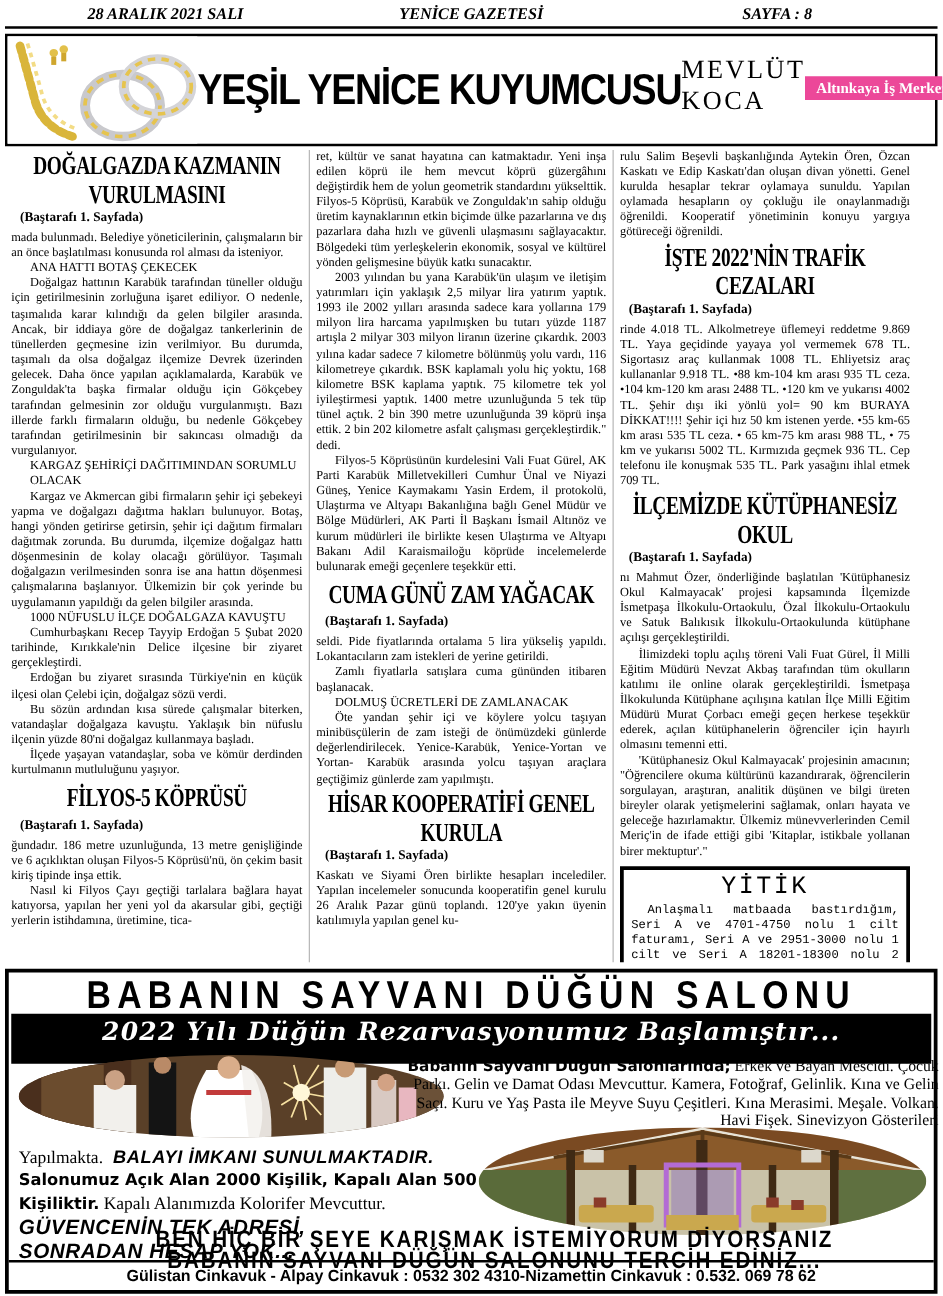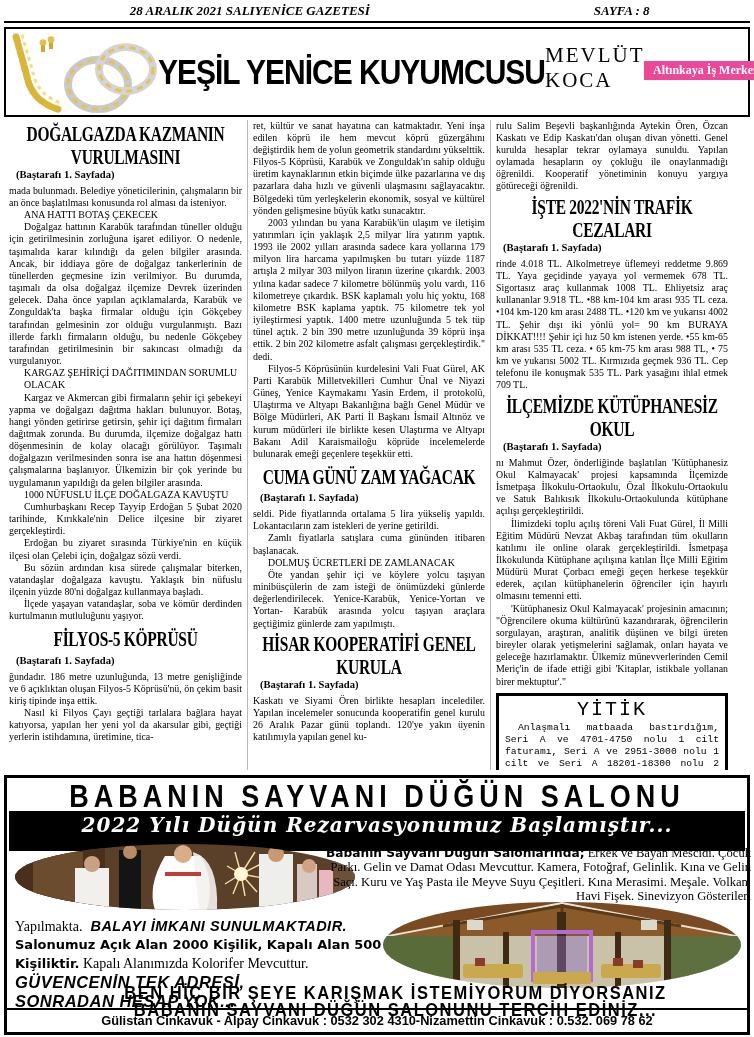--- a/index.html
+++ b/index.html
@@ -2,22 +2,22 @@
 <html><head>
 <meta charset="utf-8">
 <style>
   html,body{margin:0;padding:0;background:#fff;}
   .paper{position:relative;width:754px;height:1037px;background:#fff;color:#000;
          font-family:"Liberation Serif",serif;overflow:hidden;box-sizing:border-box;padding:0 4px;}
 
   
   .masthead{display:flex;align-items:baseline;border-bottom:2.5px solid #000;
             padding:3px 6px 2px;font:bold italic 13px/1.2 "Liberation Serif",serif;}
-  .masthead .mleft{flex:1;text-align:right;}
-  .masthead .mcenter{flex:1;}
+  .masthead .mleft{flex:1;text-align:center;}
+  .masthead .mcenter{flex:1;text-align:center;}
   .masthead .mright{flex:1;text-align:center;}
 
   
   .top-ad{display:flex;border:2.5px solid #000;margin-top:4px;height:90px;box-sizing:border-box;}
   .top-ad .jewel-left{width:152px;flex:none;}
   .top-ad .ad-center{flex:1;display:flex;flex-direction:row;align-items:center;justify-content:space-between;padding:1px 0 4px;}
   .ad-title{font-family:"Liberation Sans",sans-serif;font-weight:bold;font-size:30px;
             letter-spacing:-1px;white-space:nowrap;transform:scaleY(1.15);transform-origin:top center;}
   .ad-owner{font-family:"Liberation Serif",serif;font-size:21px;letter-spacing:2px;margin-top:-4px;}
   .ad-contact{background:#ec4899;color:#fff;font:bold 12px/1 "Liberation Serif",serif;

